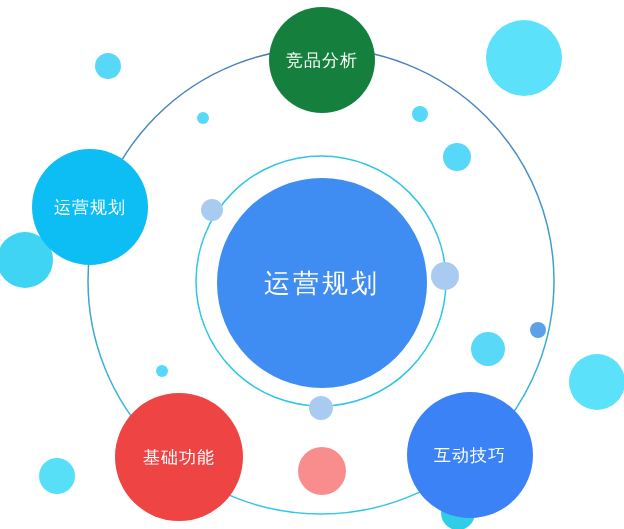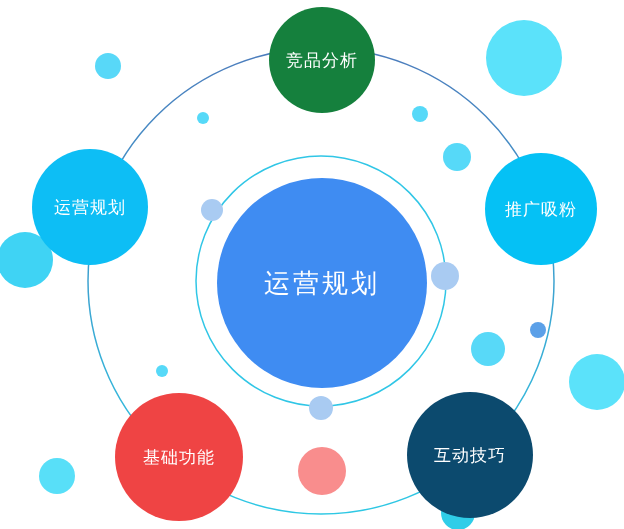--- a/index.html
+++ b/index.html
@@ -54,27 +54,24 @@
   <div class="node node-center" style="background: rgb(63, 140, 242); color: rgb(255, 255, 255);">
     <span>运营规划</span>
   </div>
 
   <div class="node node-top" style="background: #15803d;">
     <span>竞品分析</span>
   </div>
   <div class="node node-left" style="background: rgb(13, 190, 245);">
     <span>运营规划</span>
   </div>
-  <div class="node node-right" style="background: rgb(5, 193, 245);">
-    <span>推广吸粉</span>
-  </div>
   <div class="node node-bl" style="background: #ef4444;">
     <span>基础功能</span>
   </div>
-  <div class="node node-br" style="background: #0c4a6e;">
+  <div class="node node-br" style="background: #3b82f6;">
     <span>互动技巧</span>
   </div>
 
 <div class="dot back" style="left: -3px; top: 232px; height: 56px; width: 56px; background: rgb(63, 211, 244); opacity: 1;"></div>
     <div class="dot back" style="left: 441px; top: 496px; height: 34px; width: 34px; background: rgb(47, 205, 232); opacity: 1;"></div>
     <div class="dot front" style="left: 95px; top: 53px; height: 26px; width: 26px; background: rgb(88, 216, 248); opacity: 1;"></div>
     <div class="dot front" style="left: 486px; top: 20px; height: 76px; width: 76px; background: rgb(91, 226, 250); opacity: 1;"></div>
     <div class="dot front" style="left: 39px; top: 458px; height: 36px; width: 36px; background: rgb(88, 223, 248); opacity: 1;"></div>
     <div class="dot front" style="left: 569px; top: 354px; height: 56px; width: 56px; background: rgb(91, 226, 250); opacity: 1;"></div>
     <div class="dot front" style="left: 471px; top: 332px; height: 34px; width: 34px; background: rgb(88, 217, 248); opacity: 1;"></div>

